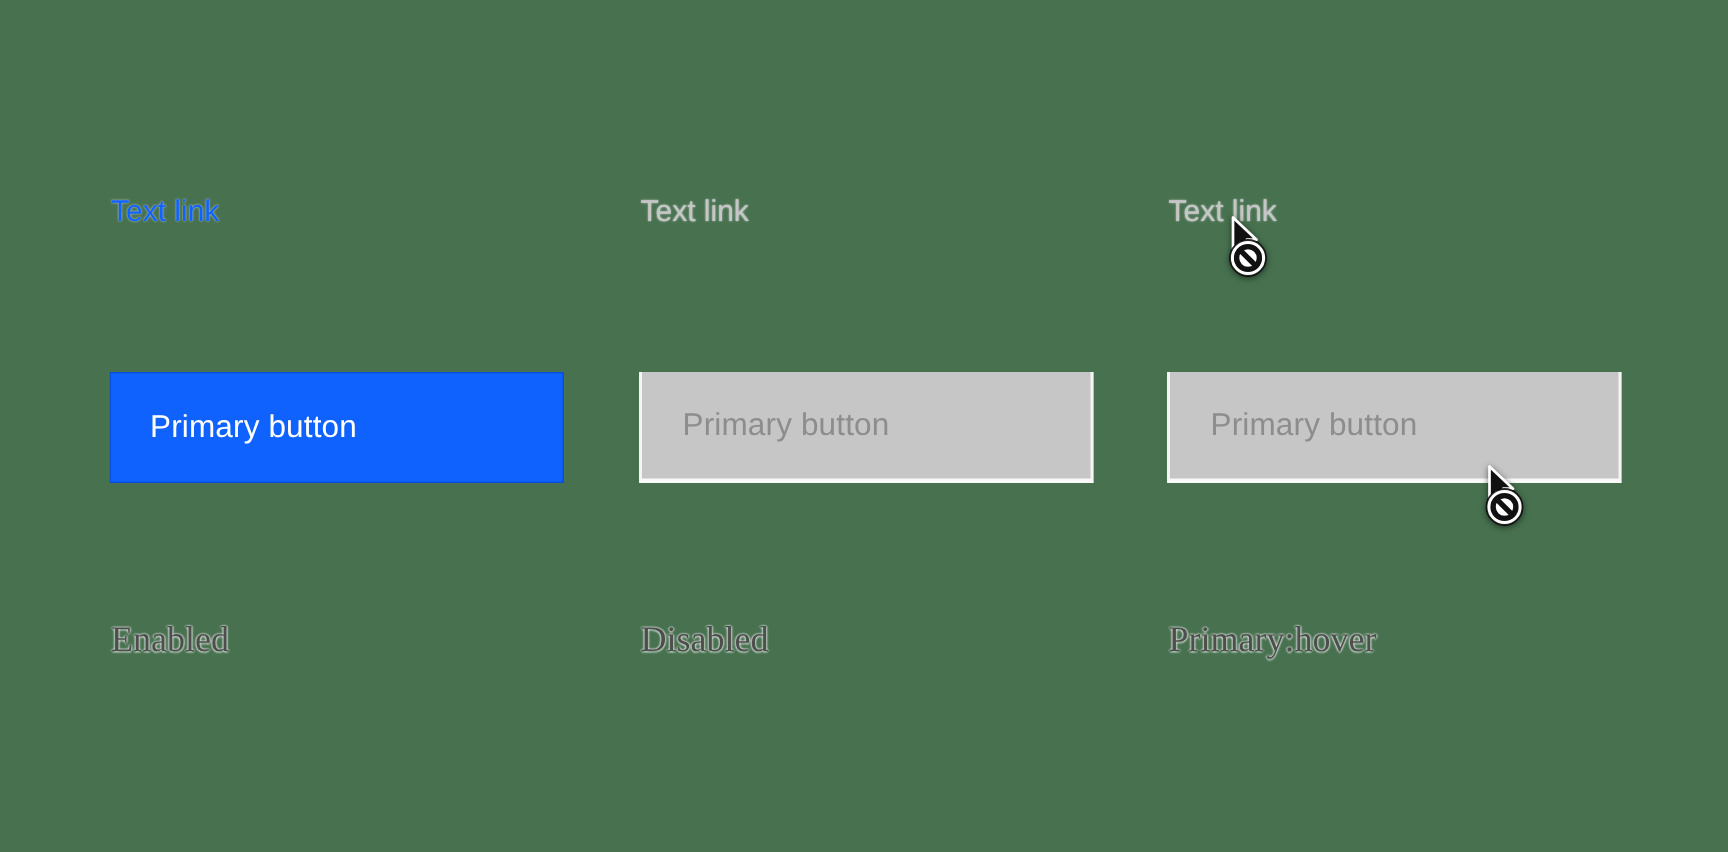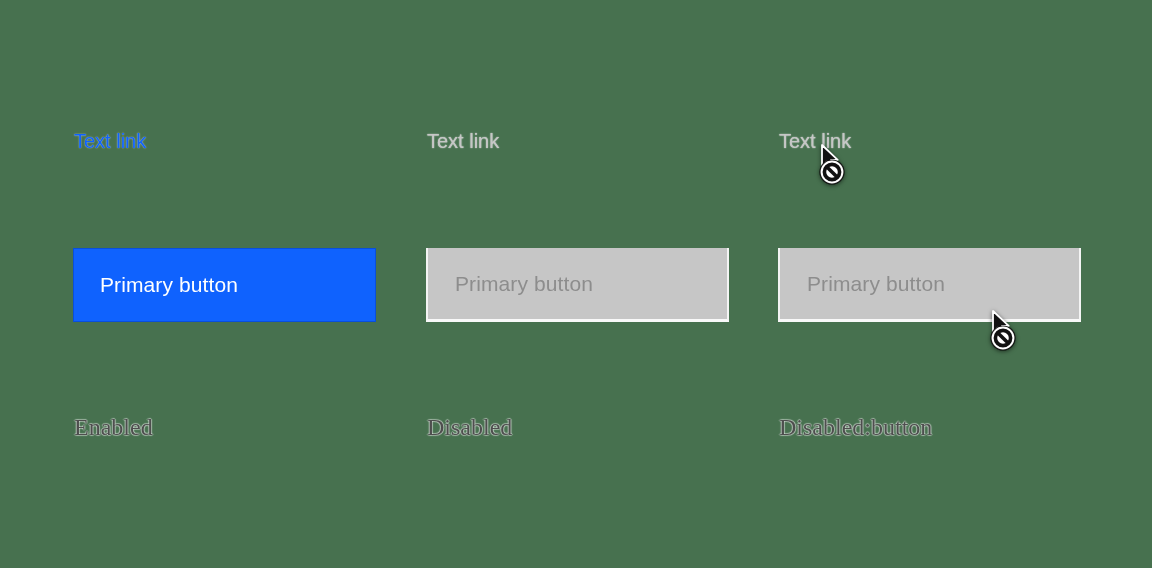--- a/index.html
+++ b/index.html
@@ -95,21 +95,21 @@
 
   <div class="state-column col-disabled">
     <a class="text-link link-disabled">Text link</a>
     <button class="primary-button btn-disabled" disabled="">Primary button</button>
     <div class="state-label">Disabled</div>
   </div>
 
   <div class="state-column col-disabled-hover">
     <a class="text-link link-disabled">Text link</a>
     <button class="primary-button btn-disabled" disabled="">Primary button</button>
-    <div class="state-label">Disabled:button</div>
+    <div class="state-label">Primary:hover</div>
   </div>
 
   <svg class="cursor cursor-link" width="40" height="46" viewBox="0 0 40 46">
     <path d="M9 1 L9 22 L13.8 17.6 L17.6 26.5 L22 24.6 L18.1 15.8 L24.7 15.8 Z" fill="#111111" stroke="#ffffff" stroke-width="1.8" stroke-linejoin="round"></path>
     <circle cx="19" cy="28" r="12" fill="#ffffff" stroke="rgba(0,0,0,0.85)" stroke-width="1.2"></circle>
     <circle cx="19" cy="28" r="7.6" fill="none" stroke="#111111" stroke-width="3.6"></circle>
     <line x1="13.9" y1="22.9" x2="24.1" y2="33.1" stroke="#111111" stroke-width="3.6"></line>
   </svg>
 
   <svg class="cursor cursor-button" width="40" height="46" viewBox="0 0 40 46">

